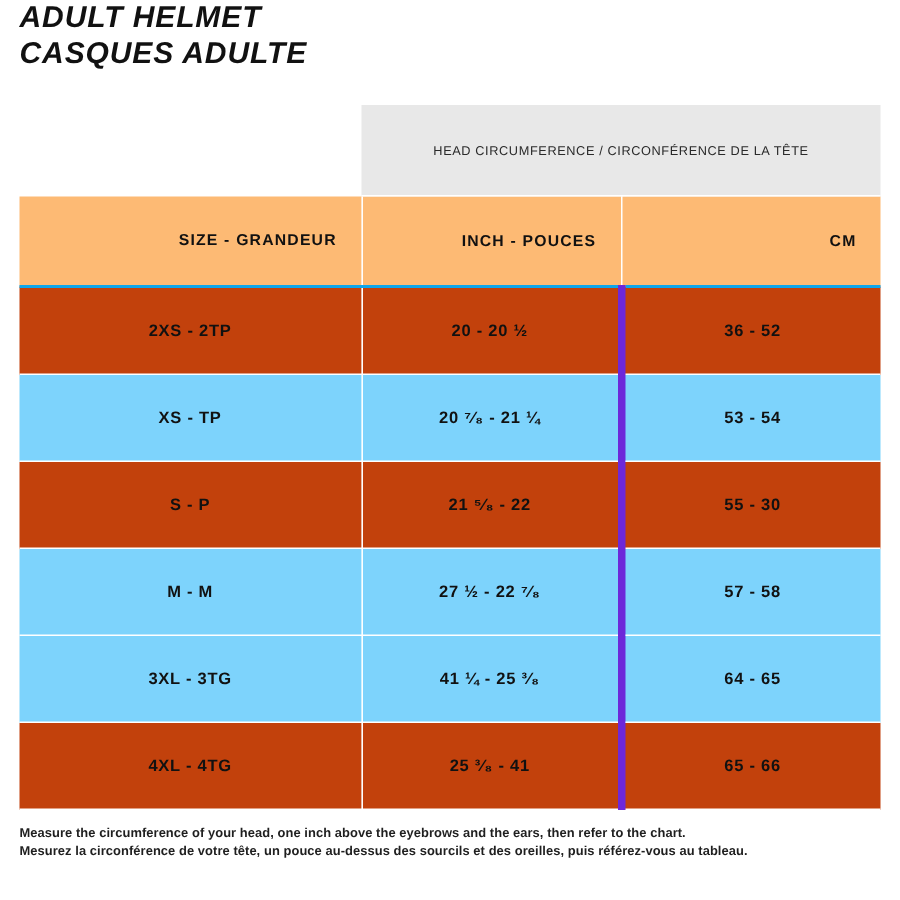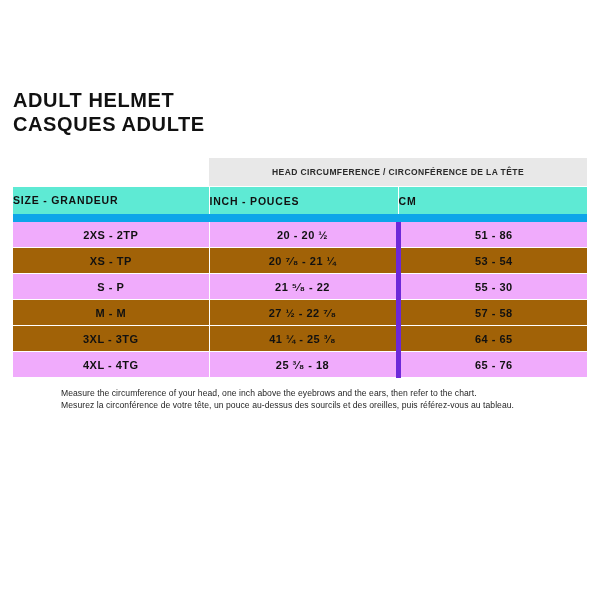--- a/index.html
+++ b/index.html
@@ -15,40 +15,39 @@
     overflow: hidden;
   }
   .page {
     width: 600px;
     height: 600px;
     position: relative;
     box-sizing: border-box;
     padding: 0 13px;
   }
   .titles {
-    padding-top: 88px;
+    font-style: italic;
   }
   .title-line {
     font-size: 20px;
     font-weight: bold;
     letter-spacing: 0.6px;
     line-height: 24px;
     color: #111111;
     text-transform: uppercase;
   }
   table.size-chart {
     width: 574px;
     border-collapse: collapse;
     margin-top: 22px;
     table-layout: fixed;
   }
   table.size-chart td, table.size-chart th {
-    padding: 0;
+    padding: 16px;
     margin: 0;
-    font-weight: bold;
   }
   .col-size { width: 196px; }
   .col-inch { width: 196px; }
   .col-cm  { width: 182px; }
 
   .group-head {
     height: 28px;
     background: #e8e8e8;
     text-align: center;
     font-size: 8.5px;
@@ -56,56 +55,55 @@
     letter-spacing: 0.4px;
     color: #2a2a2a;
     text-transform: uppercase;
     border-bottom: 1px solid #ffffff;
   }
   .group-blank {
     background: #ffffff;
   }
   .sub-head td {
     height: 27px;
-    background: #5eead4;
-    text-align: left;
+    background: #fdba74;
+    text-align: right;
     font-size: 10.5px;
     font-weight: bold;
     letter-spacing: 0.8px;
     color: #111111;
     text-transform: uppercase;
-    border-bottom: 8px solid #0ea5e9;
+    border-bottom: 2px solid #0ea5e9;
   }
   .sub-head td.col-size { border-right: 1px solid #ffffff; }
   .sub-head td.col-inch { border-right: 1px solid #ffffff; }
 
   tbody tr td {
     height: 25px;
     text-align: center;
     font-size: 11px;
     font-weight: bold;
     letter-spacing: 0.5px;
     color: #111111;
     border-bottom: 1px solid #ffffff;
   }
-  tbody tr.odd td { background: #f0abfc; margin-left: 31px; }
-  tbody tr.even td { background: #a16207; }
+  tbody tr.odd td { background: #c2410c; margin-left: 31px; }
+  tbody tr.even td { background: #7dd3fc; }
   tbody tr td.col-size { border-right: 1px solid #ffffff; }
   tbody tr td.col-inch { border-right: 5px solid #6d28d9; }
   .notes {
     margin-top: 9px;
     width: 574px;
   }
   .note-line {
     font-size: 8.6px;
     line-height: 12px;
     color: #1f1f1f;
     letter-spacing: 0.05px;
-    font-weight: normal;
-    margin-left: 48px;
+    font-weight: bold;
   }
 </style>
 </head>
 <body>
 
 <div class="page">
 
   <div class="titles">
     <div class="title-line">ADULT HELMET</div>
     <div class="title-line">CASQUES ADULTE</div>
@@ -120,21 +118,21 @@
       <tr class="sub-head">
         <td class="col-size">SIZE - GRANDEUR</td>
         <td class="col-inch">INCH - POUCES</td>
         <td class="col-cm">CM</td>
       </tr>
     </thead>
     <tbody>
       <tr class="odd">
         <td class="col-size">2XS - 2TP</td>
         <td class="col-inch">20 - 20 ½</td>
-        <td class="col-cm">51 - 86</td>
+        <td class="col-cm">36 - 52</td>
       </tr>
       <tr class="even">
         <td class="col-size">XS - TP</td>
         <td class="col-inch">20 ⁷⁄₈ - 21 ¼</td>
         <td class="col-cm">53 - 54</td>
       </tr>
       <tr class="odd">
         <td class="col-size">S - P</td>
         <td class="col-inch">21 ⁵⁄₈ - 22</td>
         <td class="col-cm">55 - 30</td>
@@ -144,22 +142,22 @@
         <td class="col-inch">27 ½ - 22 ⁷⁄₈</td>
         <td class="col-cm">57 - 58</td>
       </tr>
       <tr class="even">
         <td class="col-size">3XL - 3TG</td>
         <td class="col-inch">41 ¼ - 25 ³⁄₈</td>
         <td class="col-cm">64 - 65</td>
       </tr>
       <tr class="odd">
         <td class="col-size">4XL - 4TG</td>
-        <td class="col-inch">25 ³⁄₈ - 18</td>
-        <td class="col-cm">65 - 76</td>
+        <td class="col-inch">25 ³⁄₈ - 41</td>
+        <td class="col-cm">65 - 66</td>
       </tr>
     </tbody>
   </table>
 
   <div class="notes">
     <div class="note-line">Measure the circumference of your head, one inch above the eyebrows and the ears, then refer to the chart.</div>
     <div class="note-line">Mesurez la circonférence de votre tête, un pouce au-dessus des sourcils et des oreilles, puis référez-vous au tableau.</div>
   </div>
 
 </div>

